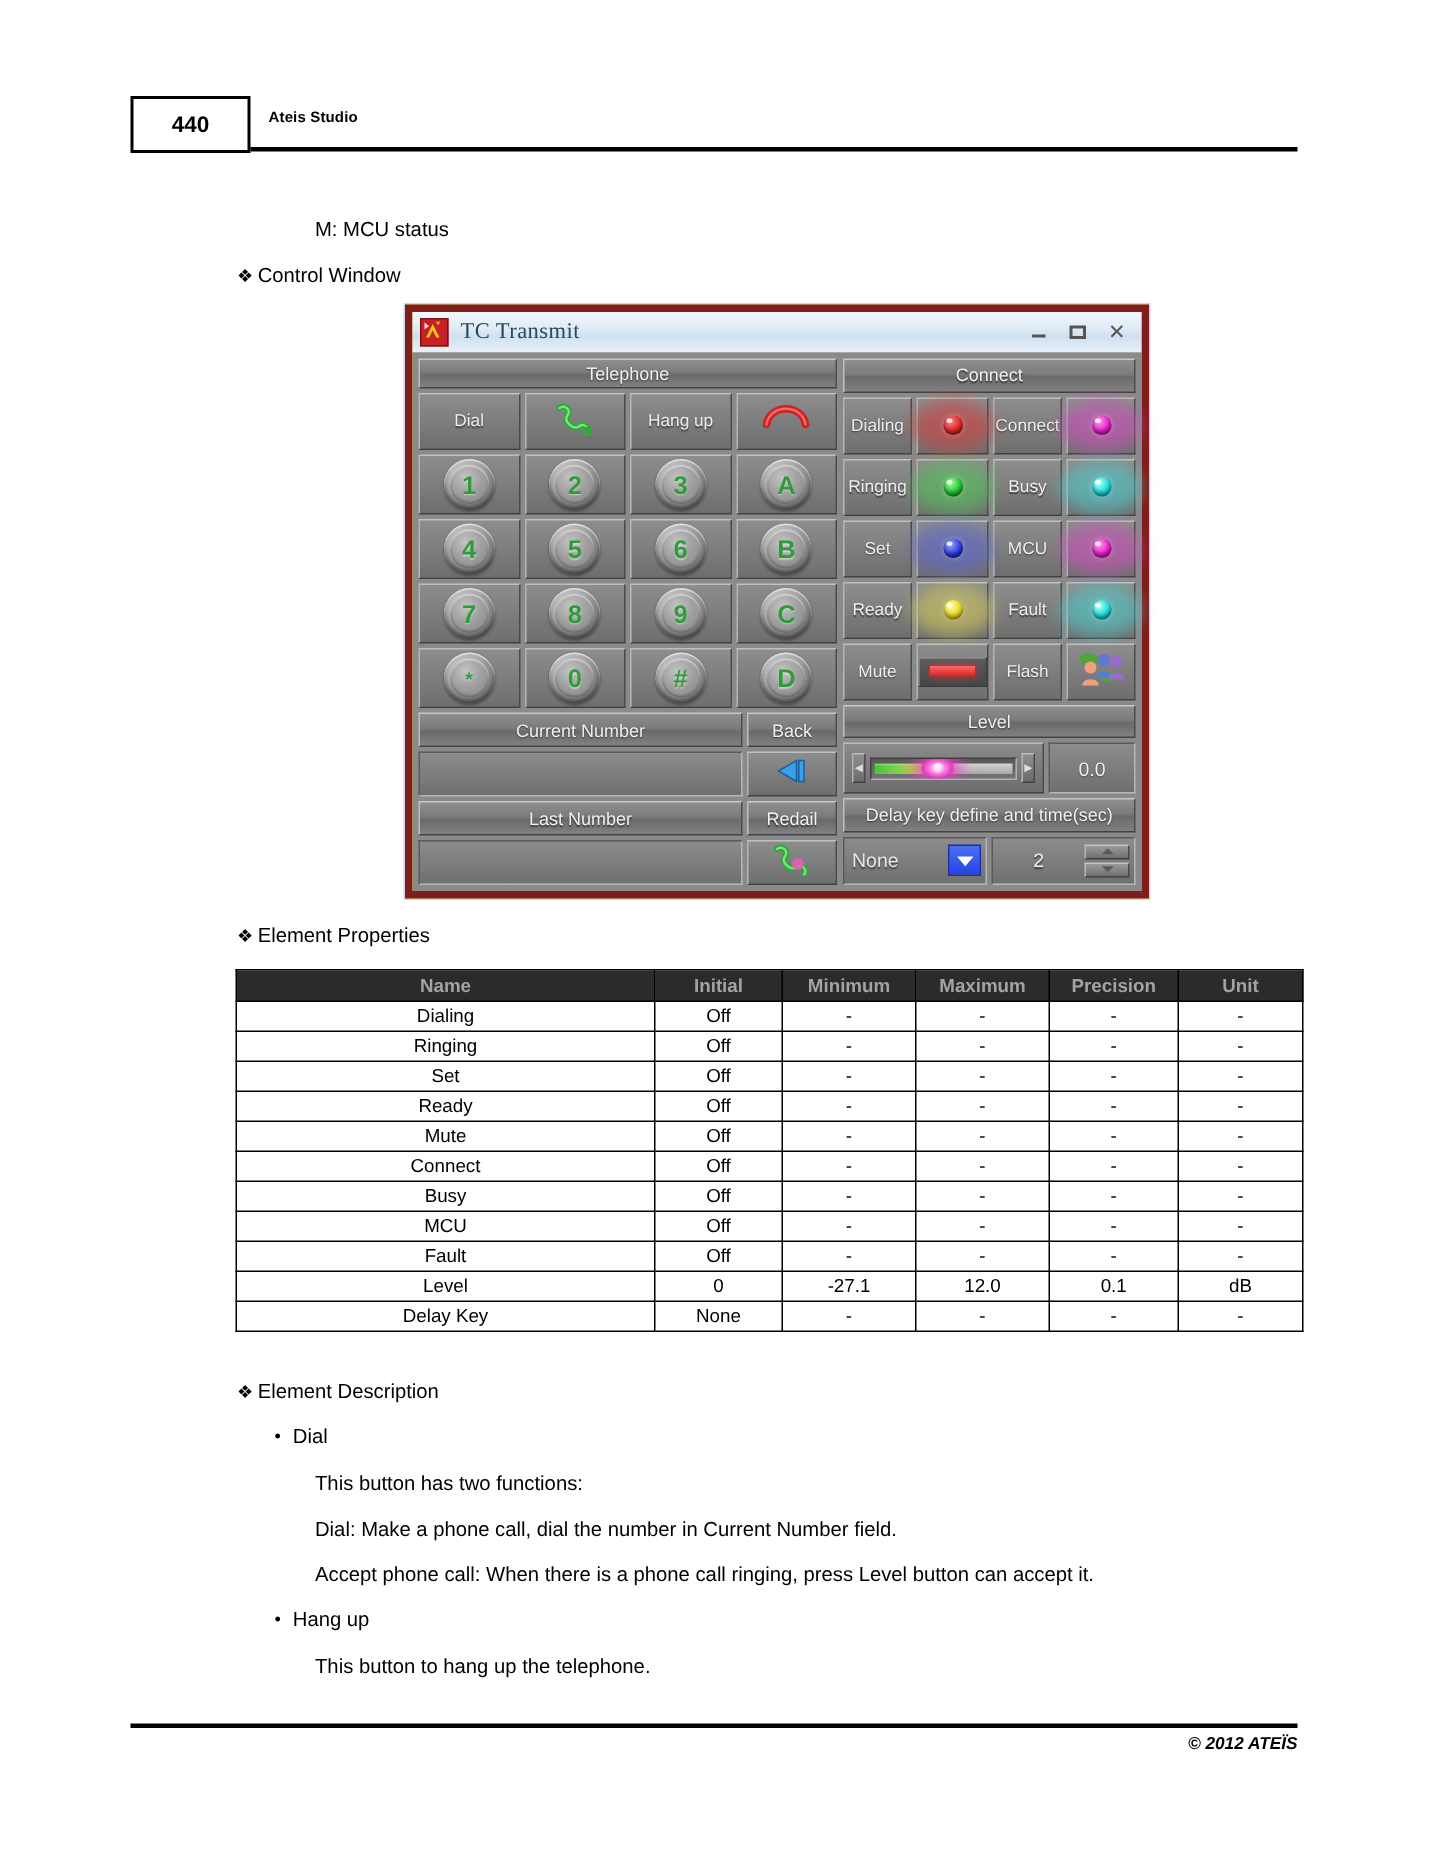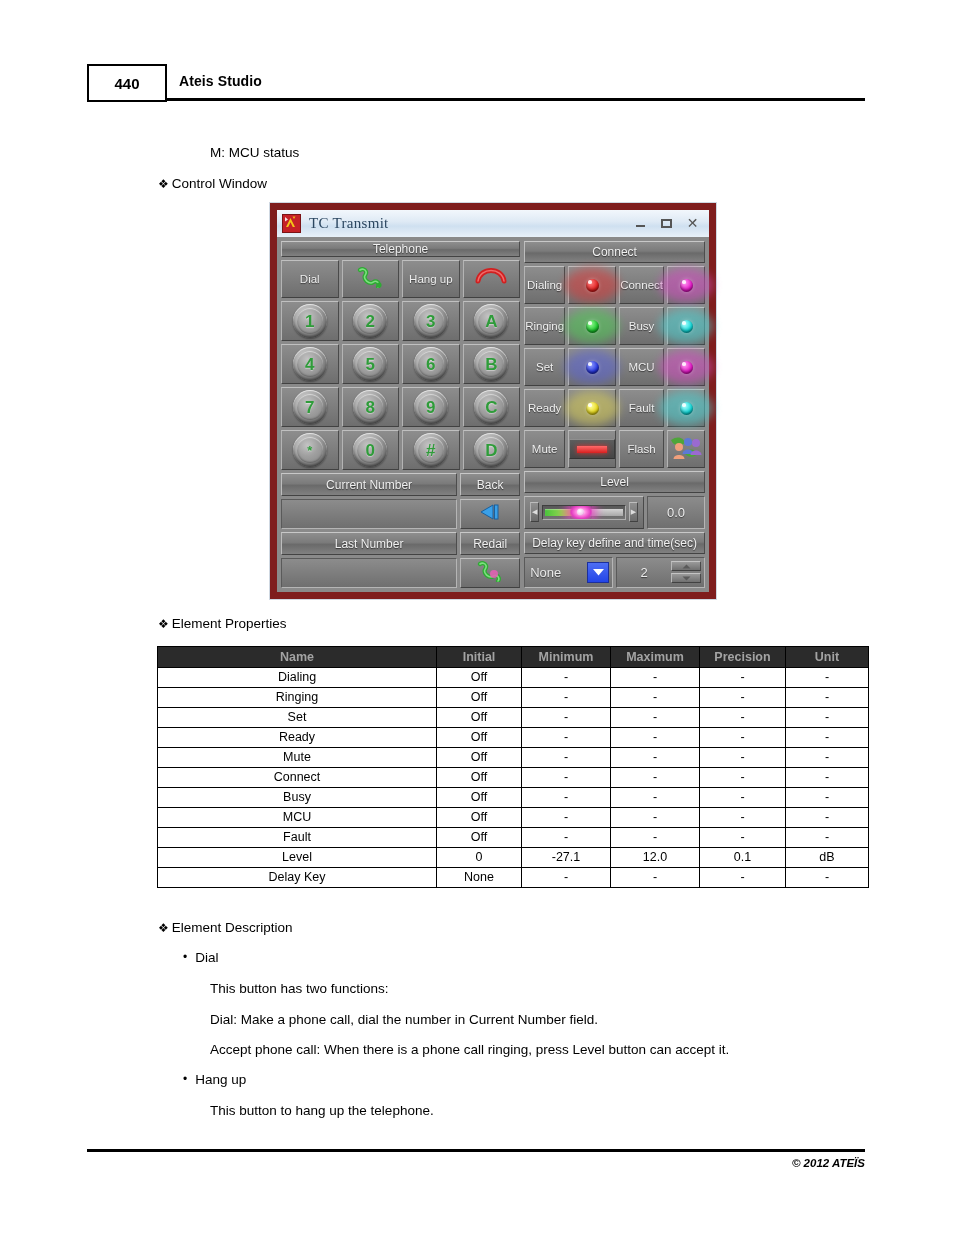--- a/index.html
+++ b/index.html
@@ -34,21 +34,21 @@
     align-items: center;
     justify-content: center;
     font-size: 15px;
     font-weight: bold;
     background: #fff;
   }
   .page-header-title {
     position: absolute;
     left: 92px;
     top: 9px;
-    font-size: 14px;
+    font-size: 10px;
     font-weight: bold;
     letter-spacing: .1px;
   }
   .page-header-rule {
     position: absolute;
     left: 80px;
     top: 34px;
     width: 698px;
     height: 3px;
     background: #000;
@@ -79,24 +79,24 @@
     font-size: 12px;
     margin-right: 8px;
     vertical-align: 1px;
   }
 
   
   .tc-window {
     position: absolute;
     left: 270px;
     top: 203px;
-    width: 446px;
+    width: 496px;
     height: 396px;
     box-sizing: border-box;
-    border: 7px solid #7f1d1d;
+    border: 5px solid #7f1d1d;
     background: #fde047;
     box-shadow: 0 0 0 1px #cfd8e2;
   }
   .tc-titlebar {
     height: 27px;
     background: linear-gradient(to bottom, #f2f7fc 0%, #dfeaf5 42%, #cfe0f0 60%, #e8f1f9 100%);
     border-bottom: 1px solid #9bb4cc;
     display: flex;
     align-items: center;
     padding: 0 4px 0 5px;

